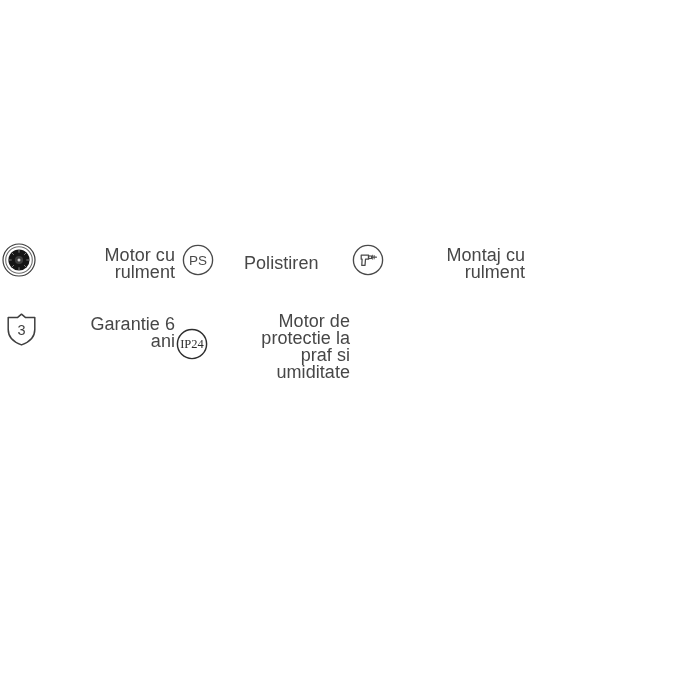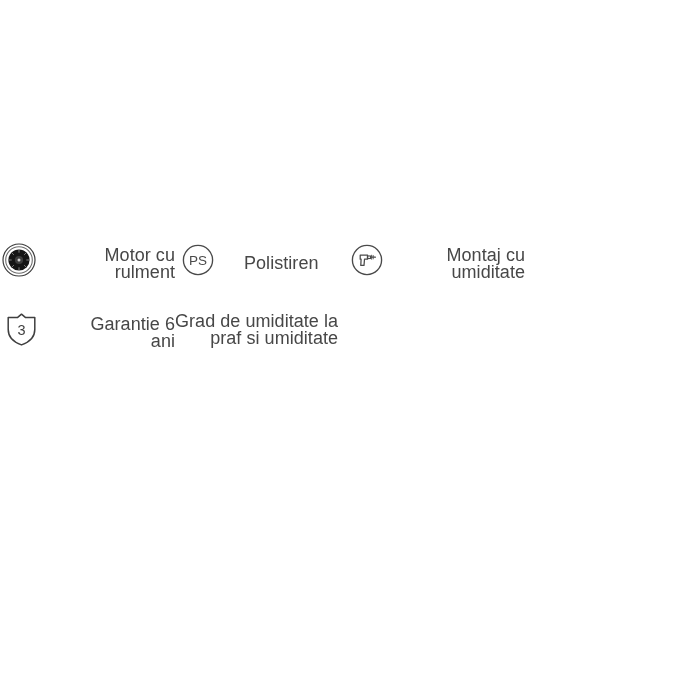--- a/index.html
+++ b/index.html
@@ -112,41 +112,47 @@
           <circle cx="16" cy="16" r="14.6" fill="none" stroke="#4a4a4a" stroke-width="1.35"></circle>
           <g fill="none" stroke="#4a4a4a" stroke-width="1.25" stroke-linejoin="round" stroke-linecap="round">
             <path d="M9.2 11.2 h7.4 v4.0 h-3.1 l-0.5 6.2 h-3.2 l0.3 -6.2 h-0.9 z"></path>
           </g>
           <rect x="16.4" y="12.0" width="3.1" height="2.5" fill="none" stroke="#4a4a4a" stroke-width="1.1"></rect>
           <line x1="19.6" y1="13.2" x2="24.4" y2="13.2" stroke="#4a4a4a" stroke-width="1.25" stroke-linecap="round"></line>
           <line x1="20.6" y1="11.2" x2="20.6" y2="15.2" stroke="#4a4a4a" stroke-width="0.9" stroke-linecap="round"></line>
           <line x1="22.2" y1="11.5" x2="22.2" y2="14.9" stroke="#4a4a4a" stroke-width="0.9" stroke-linecap="round"></line>
         </svg>
       </div>
-      <div class="feature-label">Montaj cu umiditate</div>
+      <div class="feature-label">Montaj cu rulment</div>
     </div>
 
 
   </div>
 
   <div class="feature-row row-2">
 
     <div class="feature-cell">
       <div class="feature-icon">
         <svg width="33" height="35" viewBox="0 0 33 35" aria-hidden="true">
           <path d="M16.5 2.2 L20.6 5.6 L29.8 5.6 L29.8 17.5 C29.8 25.0 24.3 30.2 16.5 32.9
                    C8.7 30.2 3.2 25.0 3.2 17.5 L3.2 5.6 L12.4 5.6 Z" fill="none" stroke="#3f3f3f" stroke-width="1.5" stroke-linejoin="round"></path>
           <text x="16.5" y="18.3" text-anchor="middle" dominant-baseline="central" font-family="Liberation Sans, sans-serif" font-size="14.5" fill="#3f3f3f">3</text>
         </svg>
       </div>
       <div class="feature-label">Garantie 6 ani</div>
     </div>
 
     <div class="feature-cell">
-      <div class="feature-label">Grad de umiditate la
+      <div class="feature-icon">
+        <svg width="32" height="32" viewBox="0 0 32 32" aria-hidden="true">
+          <circle cx="16" cy="16" r="14.6" fill="none" stroke="#2e2e2e" stroke-width="1.45"></circle>
+          <text x="16" y="16" text-anchor="middle" dominant-baseline="central" font-family="Liberation Serif, serif" font-size="12.5" fill="#2e2e2e">IP24</text>
+        </svg>
+      </div>
+      <div class="feature-label">Motor de protectie la
 praf si umiditate</div>
     </div>
 
     <div class="feature-cell"></div>
     <div class="feature-cell"></div>
 
   </div>
 
 </div>
 

